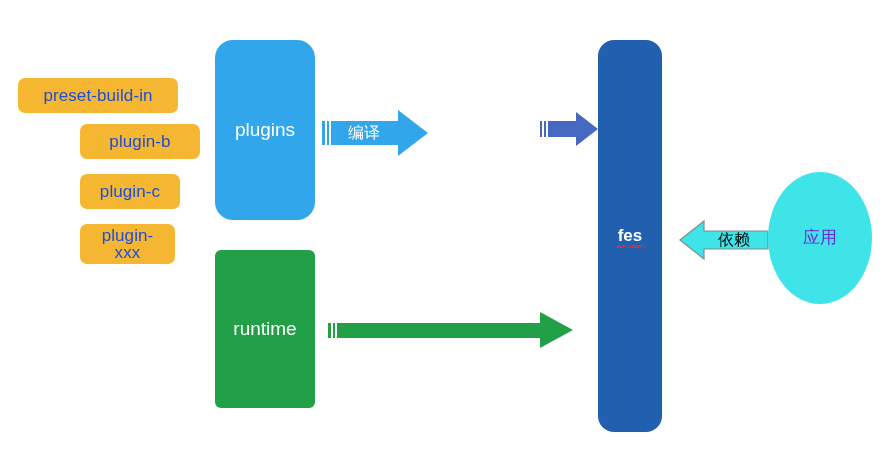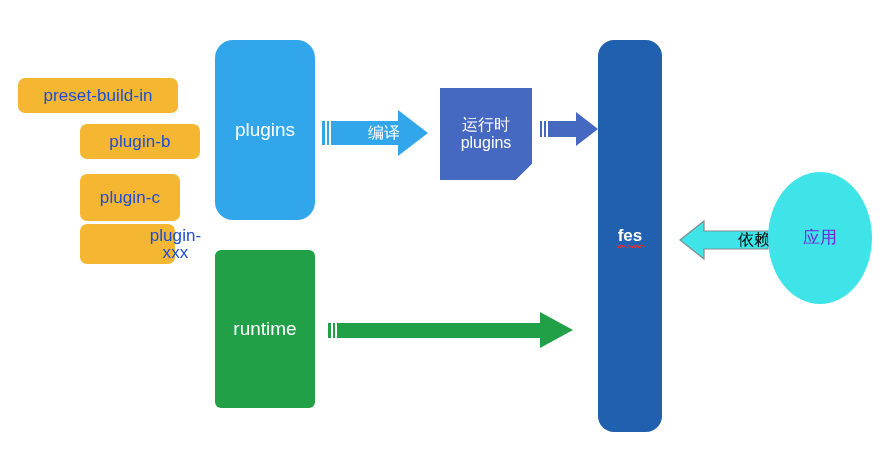--- a/index.html
+++ b/index.html
@@ -33,23 +33,23 @@
     background: #F5B731;
     border-radius: 7px;
     font-size: 17px;
     font-weight: 400;
     color: #1d4ed8;
     letter-spacing: .1px;
     margin-top: 36px;
   }
   #chip-preset { left: 18px;  top: 42px;  width: 160px; height: 35px; }
   #chip-b      { left: 80px;  top: 88px;  width: 120px; height: 35px; }
-  #chip-c      { left: 80px;  top: 138px; width: 100px; height: 47px; }
+  #chip-c      { left: 80px;  top: 138px; width: 100px; height: 35px; }
   #chip-xxx    { left: 80px;  top: 188px; width: 95px;  height: 40px; line-height: 1.0; }
-  #chip-xxx .chip-text { display: block; width: 100%; padding-left: 48px; }
+  #chip-xxx .chip-text { display: block; width: 100%; }
 
   
   #node-complier {
     left: 215px; top: 40px; width: 100px; height: 180px;
     background: #32A6EB;
     border-radius: 18px;
     font-size: 19px;
   }
   #node-runtime {
     left: 215px; top: 250px; width: 100px; height: 158px;
@@ -117,21 +117,20 @@
   
   .arrow { position: absolute; }
   .arrow .label {
     position: absolute;
     inset: 0;
     display: flex;
     align-items: center;
     justify-content: center;
     font-size: 16px;
     pointer-events: none;
-    margin-left: 20px;
   }
 
   
   #arrow-compile { left: 322px; top: 110px; width: 106px; height: 46px; }
   #arrow-compile .shaft {
     position: absolute; left: 9px; top: 11px; width: 70px; height: 24px;
     background: #32A6EB;
   }
   #arrow-compile .tail-a {
     position: absolute; left: 0px; top: 11px; width: 3px; height: 24px;
@@ -222,25 +221,20 @@
   </div>
 
   <div class="arrow" id="arrow-compile">
     <div class="tail-a"></div>
     <div class="tail-b"></div>
     <div class="shaft"></div>
     <div class="head"></div>
     <div class="label">编译</div>
   </div>
 
-  <div class="node" id="node-rtplugins">
-    <span class="rt-line">运行时</span>
-    <span class="rt-line">plugins</span>
-    <span class="fold"></span>
-  </div>
 
   <div class="arrow" id="arrow-toFes">
     <div class="tail-a"></div>
     <div class="tail-b"></div>
     <div class="shaft"></div>
     <div class="head"></div>
   </div>
 
   <div class="arrow" id="arrow-runtime">
     <div class="tail-a"></div>

